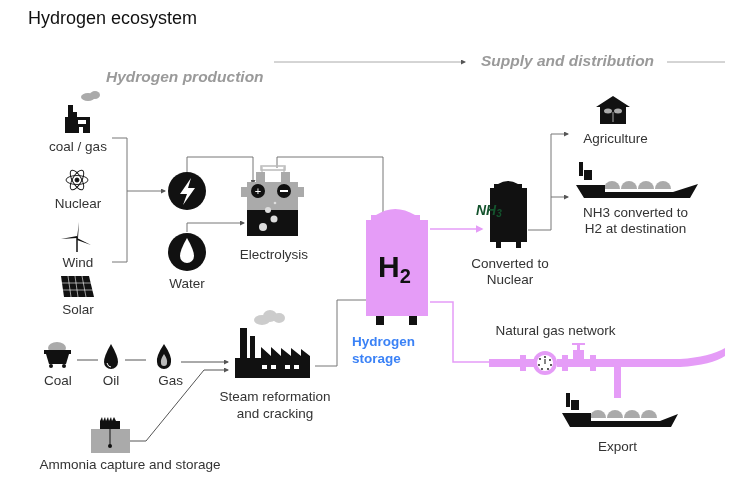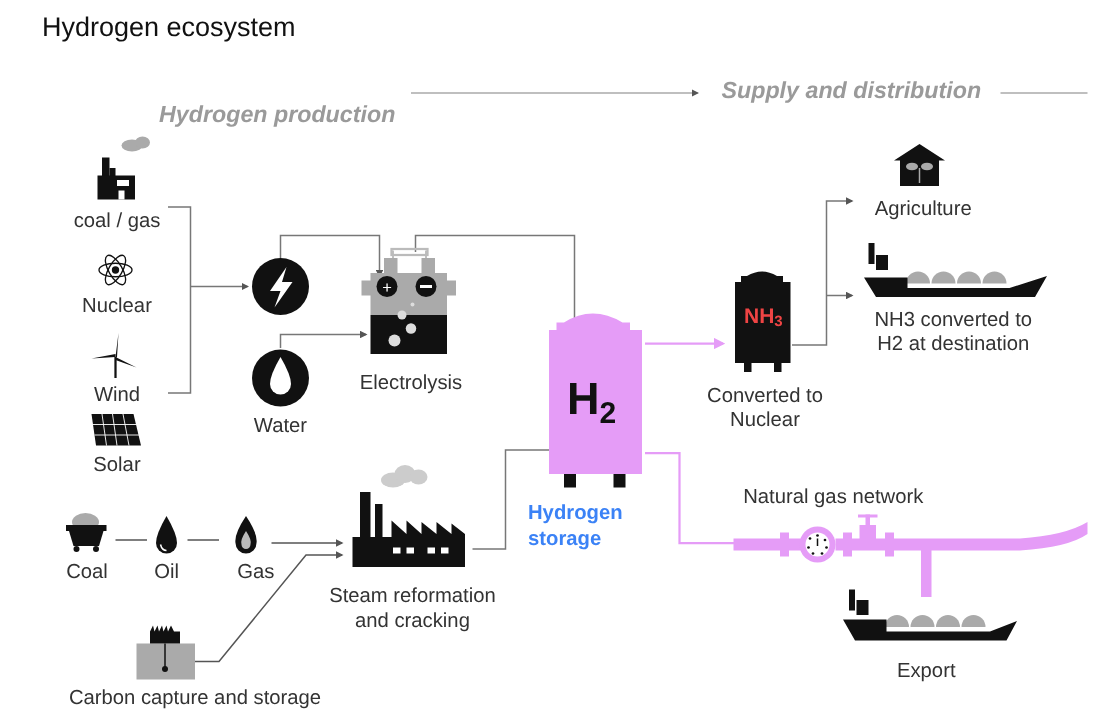--- a/index.html
+++ b/index.html
@@ -247,30 +247,30 @@
 <div class="lbl" style="left:44px; top:254px; width:68px;">Wind</div>
 <div class="lbl" style="left:44px; top:301px; width:68px;">Solar</div>
 
 <div class="lbl" style="left:157px; top:275px; width:60px;">Water</div>
 <div class="lbl" style="left:230px; top:246px; width:88px;">Electrolysis</div>
 
 <div class="lbl" style="left:38px; top:372px; width:40px;">Coal</div>
 <div class="lbl" style="left:95px; top:372px; width:32px;">Oil</div>
 <div class="lbl" style="left:147px; top:372px; width:36px;text-align:right;">Gas</div>
 
-<div class="lbl" style="left:20px; top:456px; width:220px;">Carbon capture and storage</div>
+<div class="lbl" style="left:20px; top:456px; width:220px;">Ammonia capture and storage</div>
 
 <div class="lbl" style="left:210px; top:388px; width:130px;">Steam reformation</div>
 <div class="lbl" style="left:210px; top:405px; width:130px;">and cracking</div>
 
 <div class="abs" style="left:378px; top:250px; font-size:30px; font-weight:bold; color:#111;"><span>H</span><sub style="font-size:20px; vertical-align:-6px;">2</sub></div>
 <div class="lbl-b" style="left:352px; top:333px; width:90px;">Hydrogen</div>
 <div class="lbl-b" style="left:352px; top:350px; width:90px;">storage</div>
 
-<div class="abs" style="left:496px; top:202px; font-size:14px; font-weight:bold; color:#ef4444;"><span>NH</span><sub style="font-size:10px; vertical-align:-2px;">3</sub></div>
+<div class="abs" style="left:476px; top:202px; font-size:14px; font-weight:bold; color:#14532d;font-style:italic;"><span>NH</span><sub style="font-size:10px; vertical-align:-2px;">3</sub></div>
 <div class="lbl" style="left:460px; top:255px; width:100px;">Converted to</div>
 <div class="lbl" style="left:460px; top:271px; width:100px;">Nuclear</div>
 
 <div class="lbl" style="left:573px; top:130px; width:85px;">Agriculture</div>
 <div class="lbl" style="left:573px; top:204px; width:125px;">NH3 converted to</div>
 <div class="lbl" style="left:573px; top:220px; width:125px;">H2 at destination</div>
 
 <div class="lbl" style="left:488px; top:322px; width:135px;">Natural gas network</div>
 <div class="lbl" style="left:590px; top:438px; width:55px;">Export</div>
 

